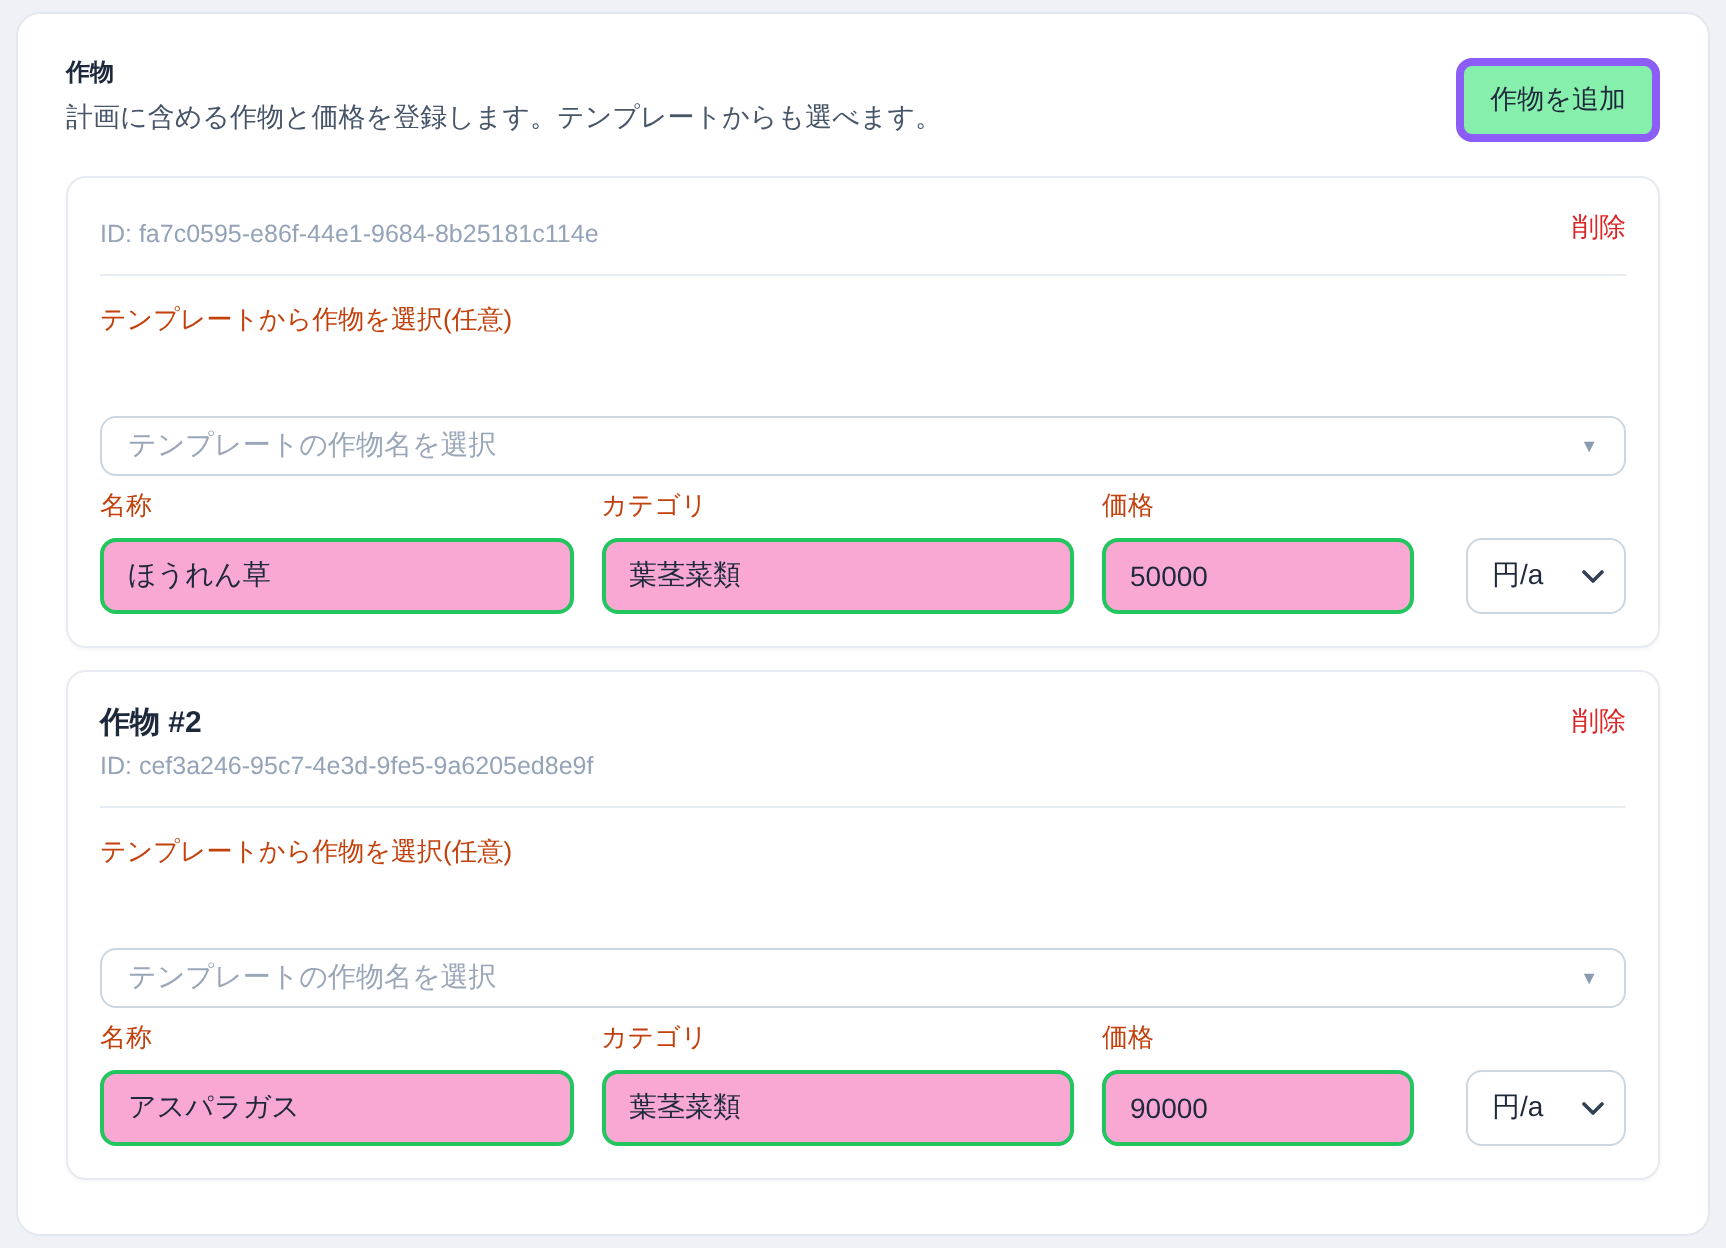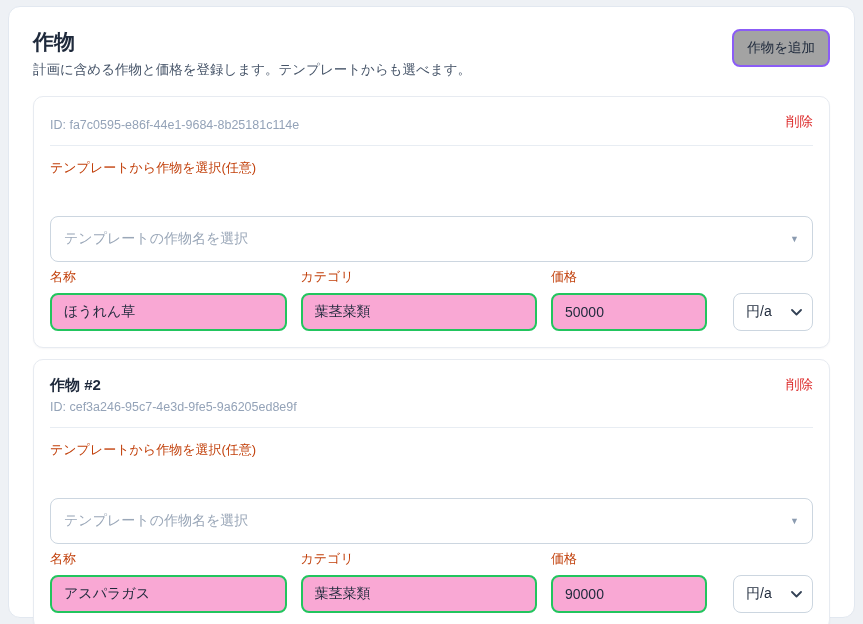--- a/index.html
+++ b/index.html
@@ -13,41 +13,41 @@
   }
   .outer-card{
     position:absolute;left:8px;top:6px;width:847px;height:612px;
     box-sizing:border-box;
     background:#ffffff;
     border:1px solid #e2e8f0;
     border-radius:12px;
     padding:22px 24px;
   }
   .header-row{display:flex;justify-content:space-between;align-items:flex-start;}
-  .page-title{font-size:21px;font-weight:bold;color:#1e293b;line-height:1.2;}
+  .page-title{font-size:12px;font-weight:bold;color:#1e293b;line-height:1.2;}
   .page-subtitle{font-size:13.5px;color:#475569;margin-top:7px;}
   .add-btn{
-    background:#a3a3a3;border:2px solid #8b5cf6;border-radius:8px;
+    background:#86efac;border:4px solid #8b5cf6;border-radius:8px;
     padding:8px 13px;font-size:13.5px;color:#1e293b;cursor:pointer;
     font-family:inherit;white-space:nowrap;
   }
   .cards{margin-top:17px;display:flex;flex-direction:column;gap:11px;}
   .crop-card{
     background:#ffffff;border:1px solid #e7ebf1;border-radius:10px;
     padding:16px;box-shadow:0 1px 2px rgba(15,23,42,0.04);
   }
   .card-head{display:flex;justify-content:space-between;align-items:flex-start;}
   .crop-title{font-size:15px;font-weight:bold;color:#1e293b;}
   .crop-id{font-size:12.5px;color:#94a3b8;margin-top:5px;}
   .delete-link{font-size:13.5px;color:#dc2626;background:none;border:none;
     padding:0;cursor:pointer;font-family:inherit;}
   .divider{border:none;border-top:1px solid #e8edf3;margin:13px 0 13px;}
   .field-label{font-size:13px;color:#c2410c;margin-bottom:7px;}
   .select-box{
-    height:46px;box-sizing:border-box;
+    height:30px;box-sizing:border-box;
     border:1px solid #ccd6e0;border-radius:8px;background:#fff;
     display:flex;align-items:center;justify-content:space-between;
     padding:0 13px;cursor:pointer;margin-top:39px;
   }
   .placeholder-text{font-size:14px;color:#9aa7b8;}
   .tri-icon{font-size:9px;color:#8b9bb0;line-height:1;}
   .fields-row{display:flex;gap:14px;margin-top:6px;align-items:flex-end;}
   .field{display:flex;flex-direction:column;}
   .f-name{flex:1;}
   .f-cat{flex:1;}

